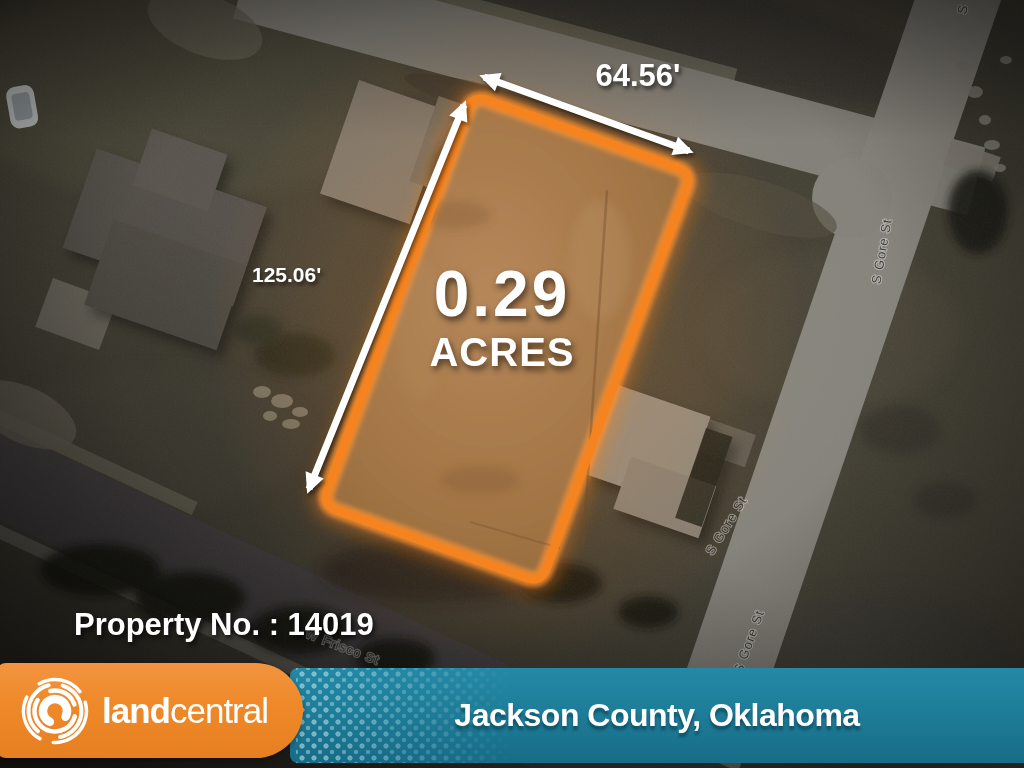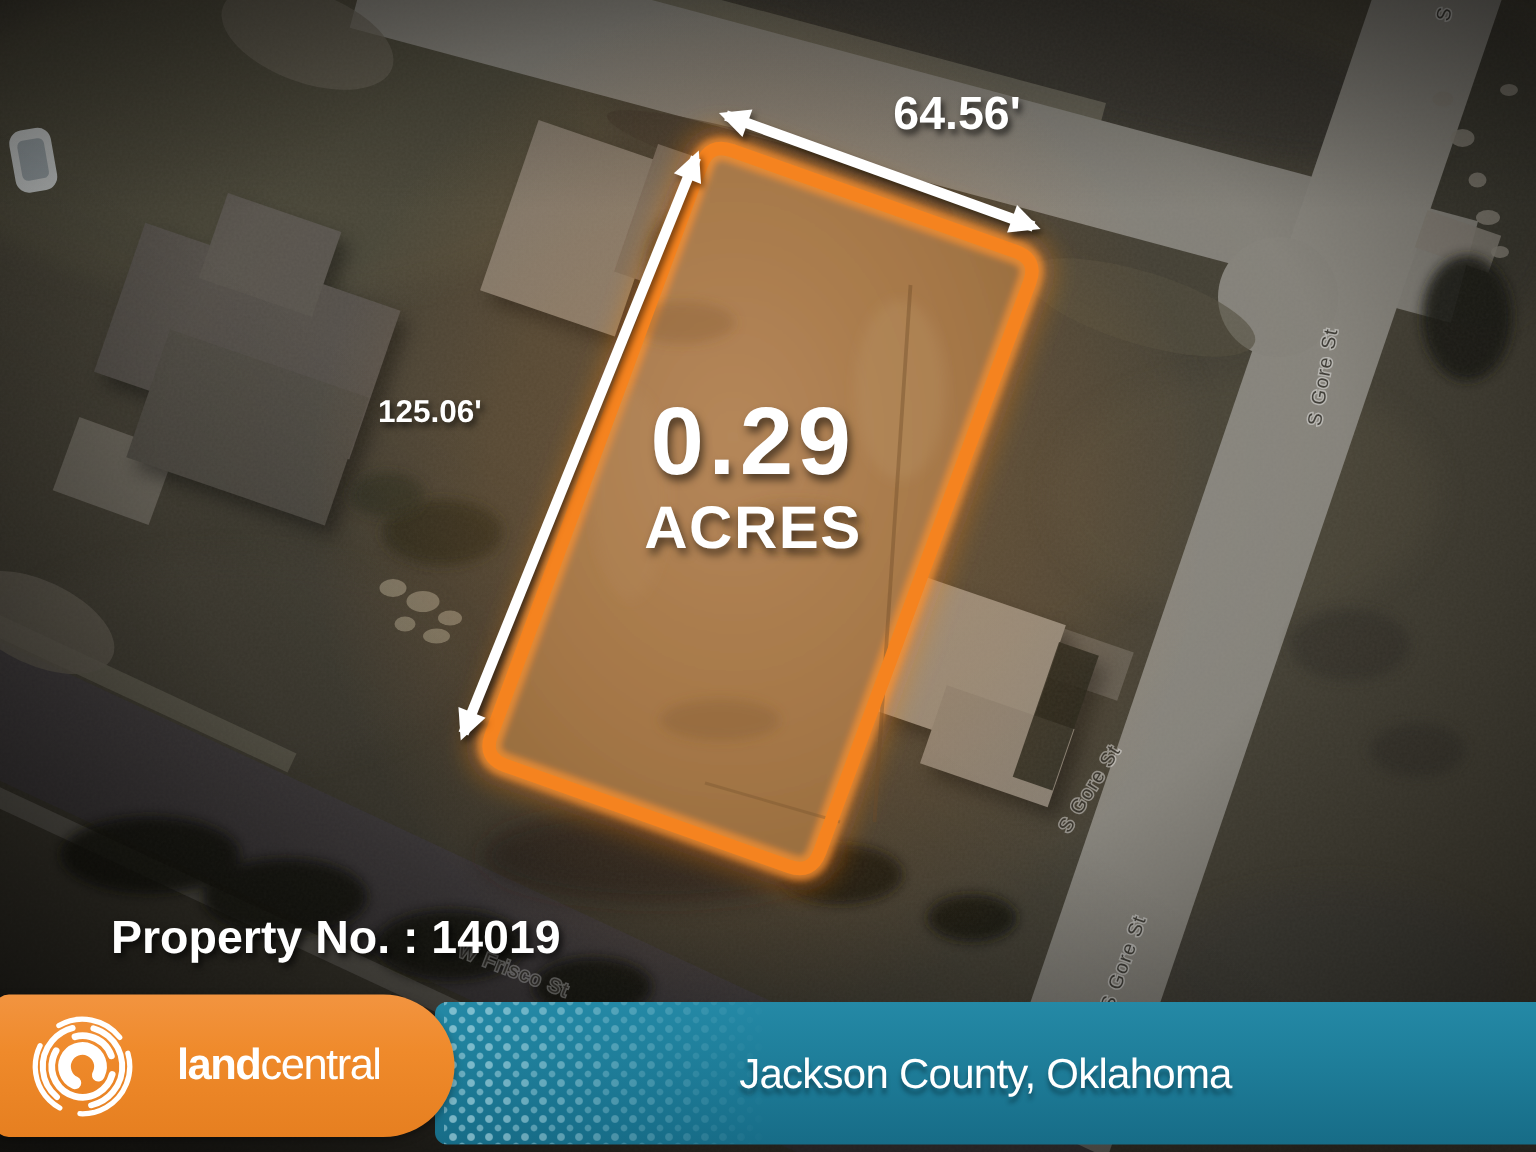--- a/index.html
+++ b/index.html
@@ -32,32 +32,32 @@
     position:absolute;left:6px;top:0;width:235px;height:95px;
     background-image:
       radial-gradient(circle, rgba(200,235,242,.55) 2.2px, rgba(200,235,242,0) 3px),
       radial-gradient(circle, rgba(200,235,242,.45) 1.8px, rgba(200,235,242,0) 2.6px);
     background-size:12px 12px,12px 12px;
     background-position:0 0,6px 6px;
     -webkit-mask-image:linear-gradient(to right,#000 10%,transparent 92%);
     mask-image:linear-gradient(to right,#000 10%,transparent 92%);
   }
   .location{
-    color:#fff;font-size:28px;font-weight:normal;letter-spacing:-.5px;
+    color:#fff;font-size:32px;font-weight:bold;letter-spacing:-.5px;
     text-shadow:0 4px 3px rgba(0,30,42,.45);z-index:2;
   }
   .orange-band{
     position:absolute;left:-4px;top:663px;width:307px;height:95px;
     background:linear-gradient(180deg,#f29440 0%, var(--brand-orange,#EF8A2B) 40%, #e67f20 100%);
     border-radius:10px 48px 48px 10px;
     display:flex;align-items:center;z-index:3;
     box-shadow:0 2px 6px rgba(0,0,0,.35);
     padding-left:24px;box-sizing:border-box;
   }
-  .brand{color:#fff;font-size:29px;letter-spacing:-1px;margin-left:28px;white-space:nowrap;}
+  .brand{color:#fff;font-size:35px;letter-spacing:-1px;margin-left:12px;white-space:nowrap;}
   .brand .b{font-weight:bold;}
   
   .parcel-line{stroke:var(--parcel-orange,#F5831F);stroke-width:9;fill:none;stroke-linejoin:round;stroke-linecap:round;}
   .dim-arrow{stroke:#fff;stroke-width:7;filter:drop-shadow(2px 3px 2px rgba(0,0,0,.5));}
   .street-label{font-family:"Liberation Sans",sans-serif;font-size:13px;fill:#35332d;
      paint-order:stroke;stroke:rgba(255,255,255,.55);stroke-width:2px;opacity:.85;letter-spacing:1px;}
   .street-label.dark{fill:#45423c;opacity:.9;}
   .hshadow{filter:drop-shadow(6px 8px 6px rgba(0,0,0,.40));}
 </style>
 </head>

